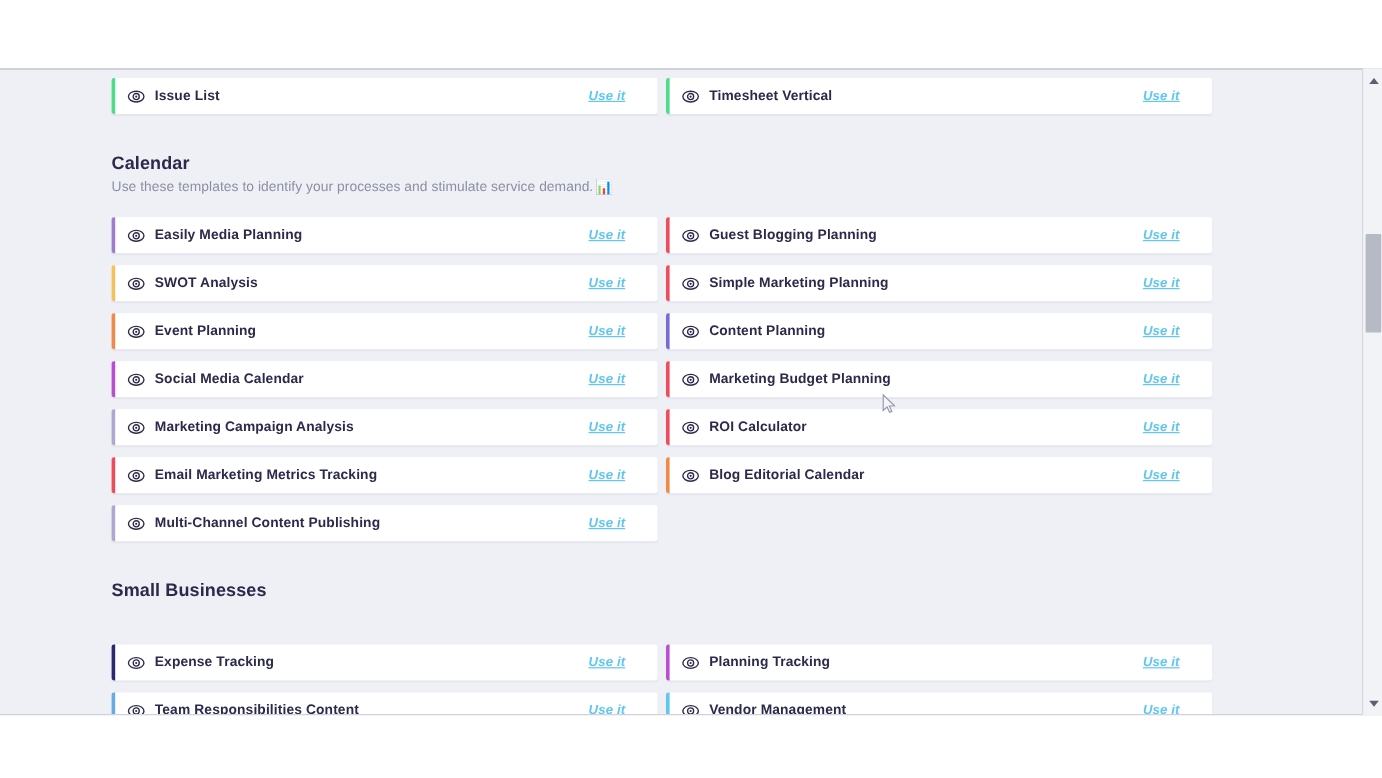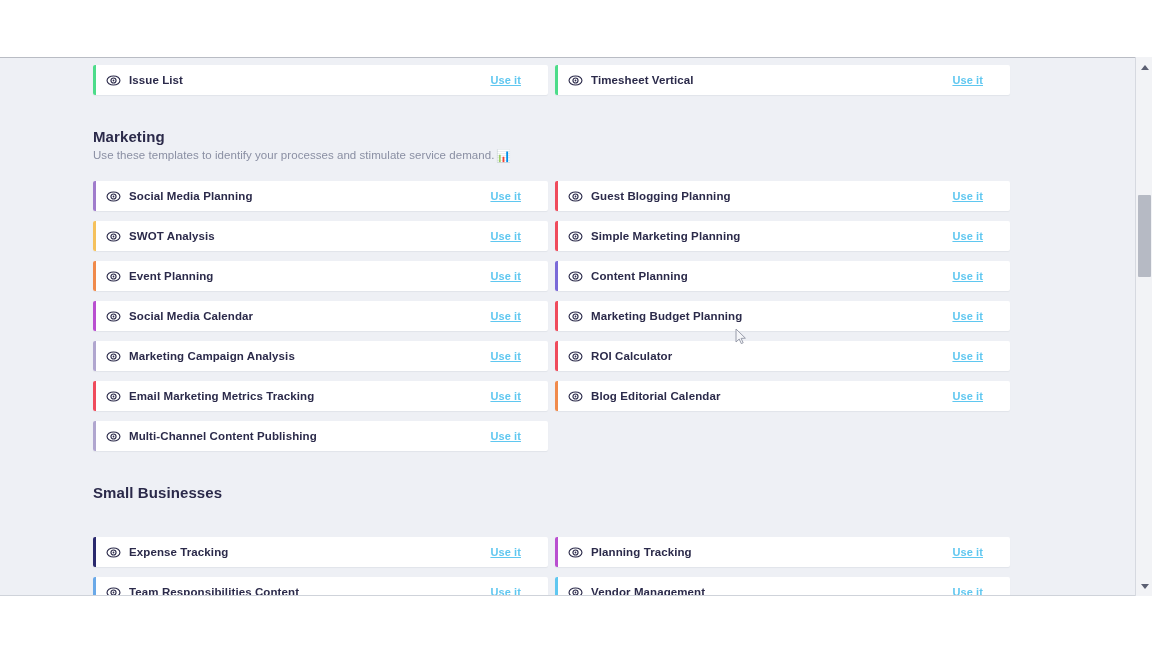--- a/index.html
+++ b/index.html
@@ -75,20 +75,21 @@
   }
   .use-it {
     position: absolute;
     right: 0px;
     font-size: 11px;
     font-weight: bold;
     color: #5fc7f0;
     text-decoration: underline;
     cursor: pointer;
     letter-spacing: 0.1px;
+    font-style: italic;
   }
   .use-left  { right: 27px; }
   .use-right { right: 27px; }
 
   
   .sec {
     position: absolute;
     left: 0;
   }
   .sec-title {
@@ -172,32 +173,32 @@
               <svg class="eye" viewBox="0 0 20 14">
                 <ellipse cx="10" cy="7" rx="8.6" ry="6" fill="none" stroke="#2b2a4a" stroke-width="1.5"></ellipse>
                 <circle cx="10" cy="7" r="3.4" fill="none" stroke="#2b2a4a" stroke-width="1.5"></circle>
                 <circle cx="10" cy="7" r="1.2" fill="#2b2a4a"></circle>
               </svg>
               <span class="tpl-name">Timesheet Vertical</span>
               <a class="use-it use-right">Use it</a>
             </div>
           </div>
           <div class="sec" style="top:70px">
-            <div class="sec-title">Marketing</div>
+            <div class="sec-title">Calendar</div>
             <div class="sec-sub"><span>Use these templates to identify your processes and stimulate service demand.</span><span class="emoji">📊</span></div>
           </div>
           <div class="col col-left" style="top:123px">
             <div class="tpl-row">
               <span class="bar" style="background:#a07ccc"></span>
               <svg class="eye" viewBox="0 0 20 14">
                 <ellipse cx="10" cy="7" rx="8.6" ry="6" fill="none" stroke="#2b2a4a" stroke-width="1.5"></ellipse>
                 <circle cx="10" cy="7" r="3.4" fill="none" stroke="#2b2a4a" stroke-width="1.5"></circle>
                 <circle cx="10" cy="7" r="1.2" fill="#2b2a4a"></circle>
               </svg>
-              <span class="tpl-name">Social Media Planning</span>
+              <span class="tpl-name">Easily Media Planning</span>
               <a class="use-it use-left">Use it</a>
             </div>
             <div class="tpl-row">
               <span class="bar" style="background:#f5c15c"></span>
               <svg class="eye" viewBox="0 0 20 14">
                 <ellipse cx="10" cy="7" rx="8.6" ry="6" fill="none" stroke="#2b2a4a" stroke-width="1.5"></ellipse>
                 <circle cx="10" cy="7" r="3.4" fill="none" stroke="#2b2a4a" stroke-width="1.5"></circle>
                 <circle cx="10" cy="7" r="1.2" fill="#2b2a4a"></circle>
               </svg>
               <span class="tpl-name">SWOT Analysis</span>

